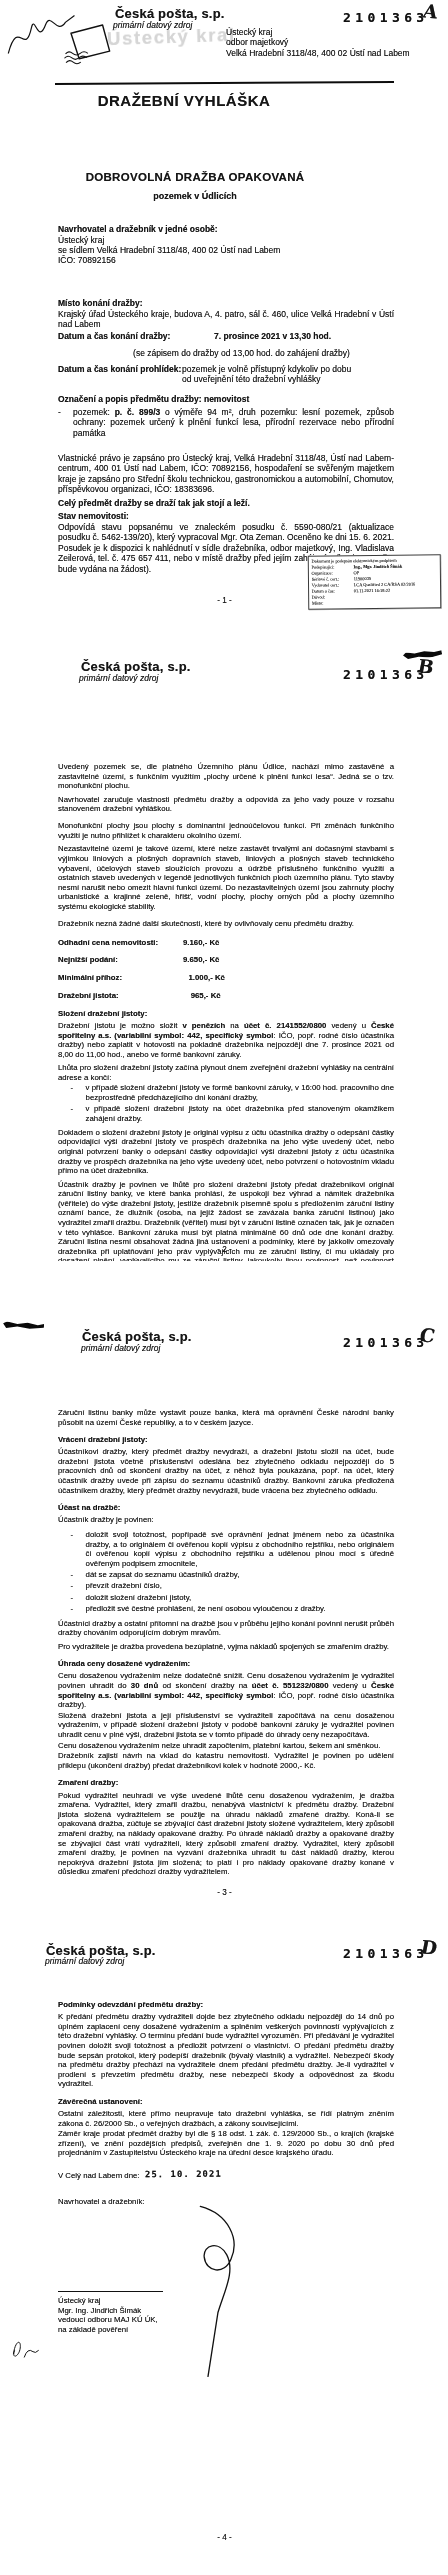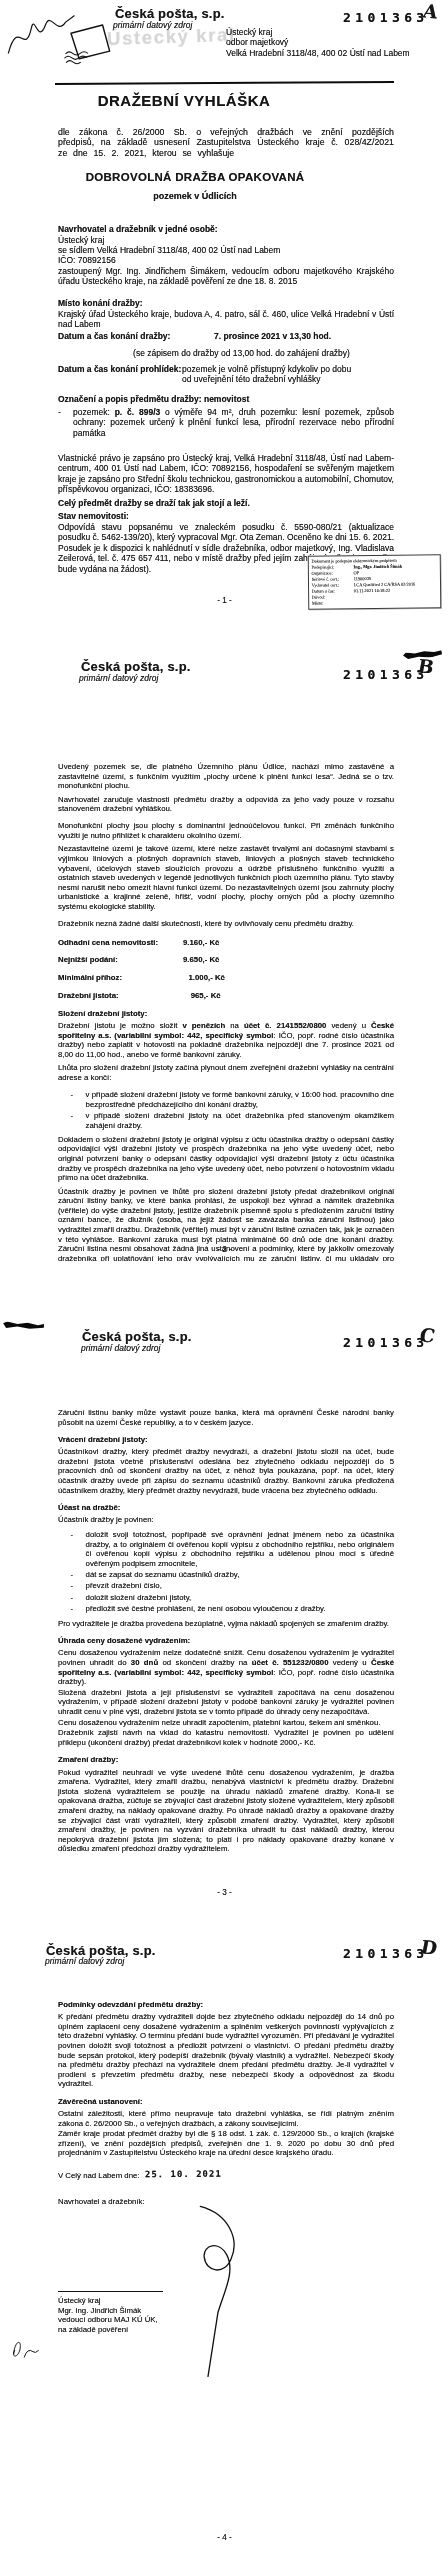--- a/index.html
+++ b/index.html
@@ -81,30 +81,28 @@
     <div class="abs" style="left:226px;top:27px">
       <div>Ústecký kraj</div>
       <div>odbor majetkový</div>
       <div>Velká Hradební 3118/48, 400 02 Ústí nad Labem</div>
     </div>
 
     <div class="abs hline" style="left:55px;top:82px;width:339px"></div>
 
     <div class="abs title1" style="left:58px;top:96px;width:252px">DRAŽEBNÍ VYHLÁŠKA</div>
 
-    <div class="abs j col intro" style="left:58px;top:127px">dle zákona č. 26/2000 Sb. o veřejných dražbách ve znění pozdějších předpisů, na základě usnesení Zastupitelstva Ústeckého kraje č. 028/4Z/2021 ze dne 15. 2. 2021, kterou se vyhlašuje</div>
 
     <div class="abs title2" style="left:58px;top:172px;width:274px">DOBROVOLNÁ DRAŽBA OPAKOVANÁ</div>
     <div class="abs subtitle2" style="left:58px;top:191px;width:274px">pozemek v Údlicích</div>
 
     <div class="abs b" style="left:58px;top:224px">Navrhovatel a dražebník v jedné osobě:</div>
     <div class="abs" style="left:58px;top:235px">Ústecký kraj</div>
     <div class="abs" style="left:58px;top:245px">se sídlem Velká Hradební 3118/48, 400 02 Ústí nad Labem</div>
     <div class="abs" style="left:58px;top:255px">IČO: 70892156</div>
-    <div class="abs j col" style="left:58px;top:266px">zastoupený Mgr. Ing. Jindřichem Šimákem, vedoucím odboru majetkového Krajského úřadu Ústeckého kraje, na základě pověření ze dne 18. 8. 2015</div>
 
     <div class="abs b" style="left:58px;top:298px">Místo konání dražby:</div>
     <div class="abs j col" style="left:58px;top:309px">Krajský úřad Ústeckého kraje, budova A, 4. patro, sál č. 460, ulice Velká Hradební v Ústí nad Labem</div>
 
     <div class="abs b" style="left:58px;top:331px">Datum a čas konání dražby:</div>
     <div class="abs b" style="left:214px;top:331px">7. prosince 2021 v 13,30 hod.</div>
     <div class="abs" style="left:58px;top:348px;width:367px;text-align:center">(se zápisem do dražby od 13,00 hod. do zahájení dražby)</div>
 
     <div class="abs b" style="left:58px;top:364px">Datum a čas konání prohlídek:</div>
     <div class="abs" style="left:182px;top:364px">pozemek je volně přístupný kdykoliv po dobu</div>
@@ -189,21 +187,21 @@
           <span class="pvalue" style="margin-left:5.5px">1.000,- Kč</span>
         </div>
         <div class="price-row">
           <span class="plabel">Dražební jistota:</span>
           <span class="pvalue" style="margin-left:7.7px">965,- Kč</span>
         </div>
       </div>
 
       <div class="h">Složení dražební jistoty:</div>
       <div class="p"><span>Dražební jistotu je možno složit </span><span class="b">v penězích</span><span> na </span><span class="b">účet č. 2141552/0800</span><span> vedený u </span><span class="b">České spořitelny a.s. (variabilní symbol: 442, specifický symbol</span><span>: IČO, popř. rodné číslo účastníka dražby) nebo zaplatit v hotovosti na pokladně dražebníka nejpozději dne 7. prosince 2021 od 8,00 do 11,00 hod., anebo ve formě bankovní záruky.</span></div>
-      <div class="p" style="margin-bottom:8px">Lhůta pro složení dražební jistoty začíná plynout dnem zveřejnění dražební vyhlášky na centrální adrese a končí:</div>
+      <div class="p" style="margin-bottom:1px">Lhůta pro složení dražební jistoty začíná plynout dnem zveřejnění dražební vyhlášky na centrální adrese a končí:</div>
       <div class="brow">
         <span class="dash">-</span>
         <div class="btxt">v případě složení dražební jistoty ve formě bankovní záruky, v 16:00 hod. pracovního dne bezprostředně předcházejícího dni konání dražby,</div>
       </div>
       <div class="brow" style="margin-bottom:4.4px">
         <span class="dash">-</span>
         <div class="btxt">v případě složení dražební jistoty na účet dražebníka před stanoveným okamžikem zahájení dražby.</div>
       </div>
       <div class="p">Dokladem o složení dražební jistoty je originál výpisu z účtu účastníka dražby o odepsání částky odpovídající výši dražební jistoty ve prospěch dražebníka na jeho výše uvedený účet, nebo originál potvrzení banky o odepsání částky odpovídající výši dražební jistoty z účtu účastníka dražby ve prospěch dražebníka na jeho výše uvedený účet, nebo potvrzení o hotovostním vkladu přímo na účet dražebníka.</div>
       <div class="p">Účastník dražby je povinen ve lhůtě pro složení dražební jistoty předat dražebníkovi originál záruční listiny banky, ve které banka prohlásí, že uspokojí bez výhrad a námitek dražebníka (věřitele) do výše dražební jistoty, jestliže dražebník písemně spolu s předložením záruční listiny oznámí bance, že dlužník (osoba, na jejíž žádost se zavázala banka záruční listinou) jako vydražitel zmařil dražbu. Dražebník (věřitel) musí být v záruční listině označen tak, jak je označen v této vyhlášce. Bankovní záruka musí být platná minimálně 60 dnů ode dne konání dražby. Záruční listina nesmí obsahovat žádná jiná ustanovení a podmínky, které by jakkoliv omezovaly dražebníka při uplatňování jeho práv vyplývajících mu ze záruční listiny, či mu ukládaly pro dosažení plnění, vyplývajícího mu ze záruční listiny, jakoukoliv jinou povinnost, než povinnost písemně oznámit bance zmaření dražby dlužníkem. Záruční listina nesmí obsahovat ujednání, které by umožňovalo bance vznést jakékoliv námitky či výhrady, vyjma námitky, že oznámení o zmaření dražby bylo učiněno až po platnosti bankovní záruky.</div>
@@ -240,20 +238,21 @@
         <div class="btxt">převzít dražební číslo,</div>
       </div>
       <div class="brow">
         <span class="dash">-</span>
         <div class="btxt">doložit složení dražební jistoty,</div>
       </div>
       <div class="brow" style="margin-bottom:5.5px">
         <span class="dash">-</span>
         <div class="btxt">předložit své čestné prohlášení, že není osobou vyloučenou z dražby.</div>
       </div>
+      <div class="p">Účastníci dražby a ostatní přítomní na dražbě jsou v průběhu jejího konání povinni nerušit průběh dražby chováním odporujícím dobrým mravům.</div>
       <div class="p">Pro vydražitele je dražba provedena bezúplatně, vyjma nákladů spojených se zmařením dražby.</div>
       <div class="h">Úhrada ceny dosažené vydražením:</div>
       <div class="p" style="margin-bottom:1.1px"><span>Cenu dosaženou vydražením nelze dodatečně snížit. Cenu dosaženou vydražením je vydražitel povinen uhradit do </span><span class="b">30 dnů</span><span> od skončení dražby na </span><span class="b">účet č. 551232/0800</span><span> vedený u </span><span class="b">České spořitelny a.s. (variabilní symbol: 442, specifický symbol</span><span>: IČO, popř. rodné číslo účastníka dražby).</span></div>
       <div class="p" style="margin-bottom:1.1px">Složená dražební jistota a její příslušenství se vydražiteli započítává na cenu dosaženou vydražením, v případě složení dražební jistoty v podobě bankovní záruky je vydražitel povinen uhradit cenu v plné výši, dražební jistota se v tomto případě do úhrady ceny nezapočítává.</div>
       <div class="p" style="margin-bottom:1.1px">Cenu dosaženou vydražením nelze uhradit započtením, platební kartou, šekem ani směnkou.</div>
       <div class="p">Dražebník zajistí návrh na vklad do katastru nemovitosti. Vydražitel je povinen po udělení příklepu (ukončení dražby) předat dražebníkovi kolek v hodnotě 2000,- Kč.</div>
       <div class="h">Zmaření dražby:</div>
       <div class="p">Pokud vydražitel neuhradí ve výše uvedené lhůtě cenu dosaženou vydražením, je dražba zmařena. Vydražitel, který zmařil dražbu, nenabývá vlastnictví k předmětu dražby. Dražební jistota složená vydražitelem se použije na úhradu nákladů zmařené dražby. Koná-li se opakovaná dražba, zúčtuje se zbývající část dražební jistoty složené vydražitelem, který způsobil zmaření dražby, na náklady opakované dražby. Po úhradě nákladů dražby a opakované dražby se zbývající část vrátí vydražiteli, který způsobil zmaření dražby. Vydražitel, který způsobil zmaření dražby, je povinen na vyzvání dražebníka uhradit tu část nákladů dražby, kterou nepokrývá dražební jistota jím složená; to platí i pro náklady opakované dražby konané v důsledku zmaření předchozí dražby vydražitelem.</div>
     </div>
 

